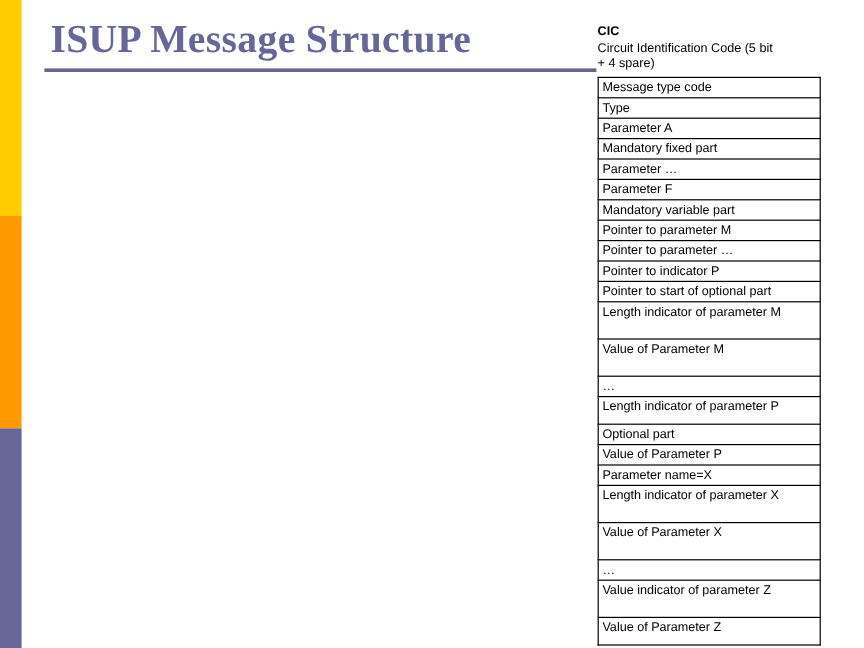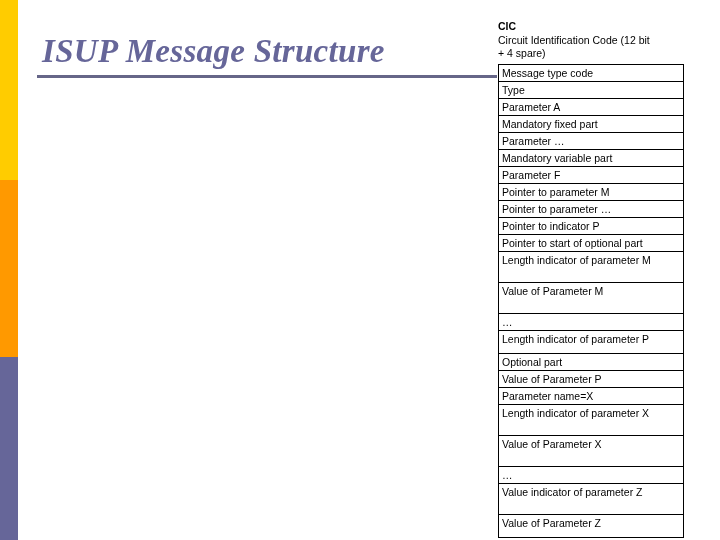--- a/index.html
+++ b/index.html
@@ -26,23 +26,22 @@
   }
   .band { position: absolute; left: 0; width: 18px; }
   .band-yellow { top: 0;    height: 180px; background: #ffcc00; }
   .band-orange { top: 180px; height: 177px; background: #ff9900; }
   .band-purple { top: 357px; height: 183px; background: #666699; }
 
   
   #title-block {
     position: absolute;
     left: 42px;
-    top: 32px;
+    top: 14px;
     width: 456px;
-    font-style: italic;
   }
   #page-title {
     font-family: "Liberation Serif", serif;
     font-size: 33px;
     line-height: 38px;
     font-weight: bold;
     color: #666699;
     letter-spacing: 0.3px;
     white-space: nowrap;
   }
@@ -120,45 +119,45 @@
   <div class="band band-purple"></div>
 </div>
 
 <div id="title-block">
   <div id="page-title">ISUP Message Structure</div>
   <div id="title-rule"></div>
 </div>
 
 <div id="structure-panel">
   <div class="caption-line bold">CIC</div>
-  <div class="caption-line">Circuit Identification Code (12 bit</div>
+  <div class="caption-line">Circuit Identification Code (5 bit</div>
   <div class="caption-line">+ 4 spare)</div>
 
   <table id="structure-table">
     <tbody>
         <tr>
           <td class="bold">Message type code</td>
         </tr>
         <tr>
           <td>Type</td>
         </tr>
         <tr>
           <td>Parameter A</td>
         </tr>
         <tr>
           <td class="bold">Mandatory fixed part</td>
         </tr>
         <tr>
           <td>Parameter …</td>
         </tr>
         <tr>
+          <td>Parameter F</td>
+        </tr>
+        <tr>
           <td class="bold">Mandatory variable part</td>
-        </tr>
-        <tr>
-          <td>Parameter F</td>
         </tr>
         <tr>
           <td>Pointer to parameter M</td>
         </tr>
         <tr>
           <td>Pointer to parameter …</td>
         </tr>
         <tr>
           <td>Pointer to indicator P</td>
         </tr>

